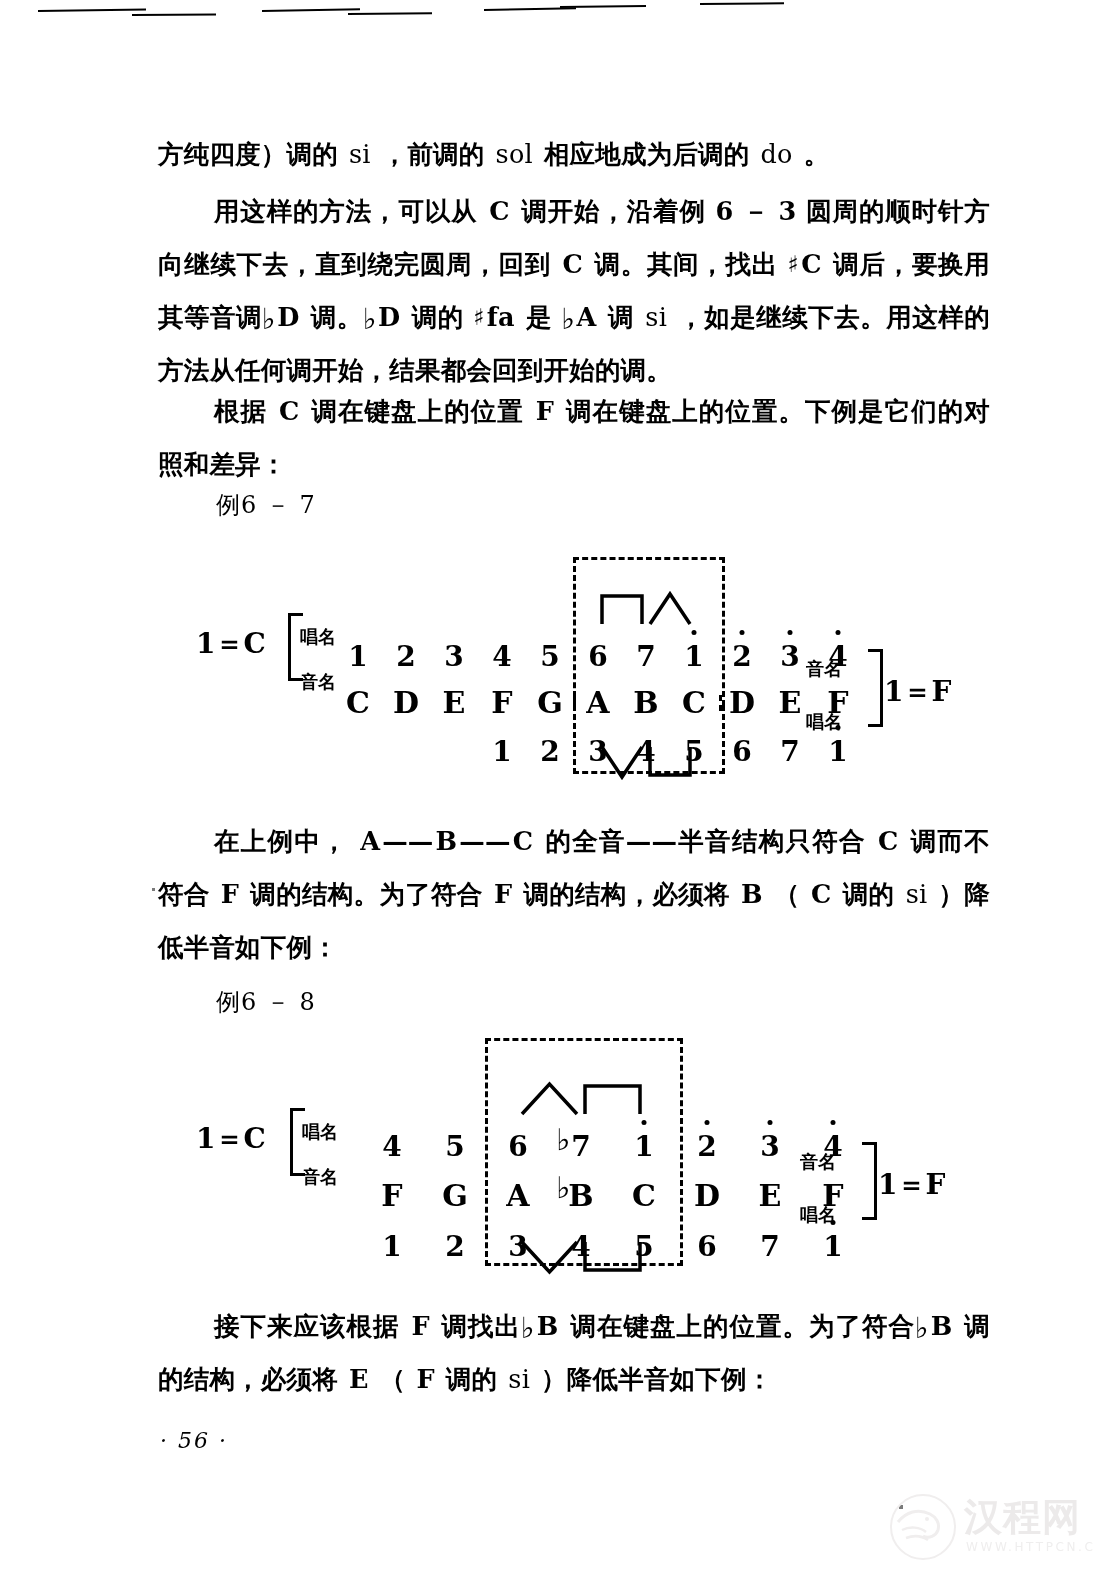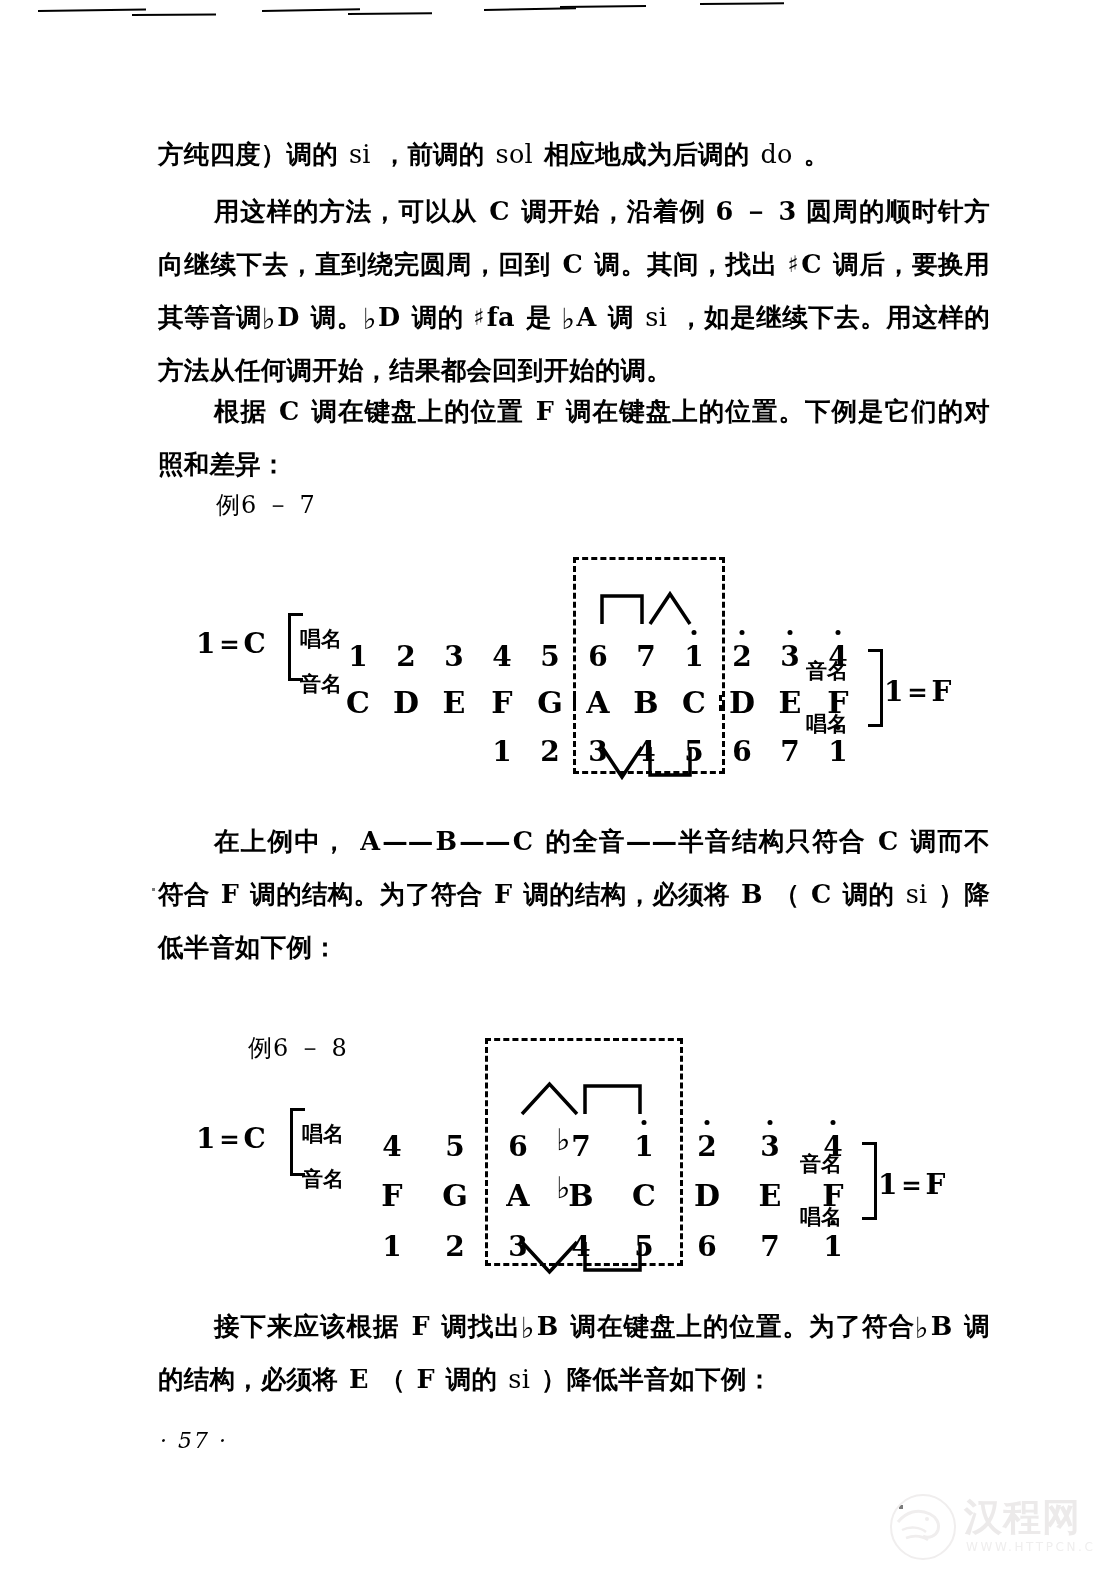--- a/index.html
+++ b/index.html
@@ -113,21 +113,21 @@
   .brace-left {
     border-right: none;
     width: 12px;
   }
   .brace-right {
     border-left: none;
     width: 12px;
   }
   .fig-rowlabel {
     position: absolute;
-    font-size: 21px;
+    font-size: 18px;
     font-weight: 700;
     white-space: nowrap;
     font-family: "DejaVu Serif", "Liberation Serif", serif;
   }
   .cell {
     position: absolute;
     font-size: 28px;
     font-weight: 700;
     text-align: center;
     white-space: nowrap;
@@ -303,21 +303,21 @@
         <path d="M650 79 L670 49 L690 79" fill="none" stroke="#000" stroke-width="3.5" stroke-linecap="butt"></path>
         <path d="M602 202 L622 232 L642 202" fill="none" stroke="#000" stroke-width="3.5" stroke-linecap="butt"></path>
         <path d="M650 202 L650 230 L690 230 L690 202" fill="none" stroke="#000" stroke-width="3.5" stroke-linecap="butt"></path>
       </svg>
     </div>
 
   <div class="textblock" style="top:815px;">
     <p class="para indent" id="para-4"><span>在上例中， </span><span class="latin">A</span><span>——</span><span class="latin">B</span><span>——</span><span class="latin">C</span><span> 的全音——半音结构只符合 </span><span class="latin">C</span><span> 调而不符合 </span><span class="latin">F</span><span> 调的结构。为了符合 </span><span class="latin">F</span><span> 调的结构，必须将 </span><span class="latin">B</span><span> （ </span><span class="latin">C</span><span> 调的 </span><span class="latin-lc">si</span><span> ）降低半音如下例：</span></p>
   </div>
 
-  <div class="ex-label" style="left:216px; top:1032px;margin-left:32px;">例6 － 8</div>
+  <div class="ex-label" style="left:216px; top:986px;">例6 － 8</div>
 
   <div class="figure" id="figure-1" style="left:0px; top:1020px; width:1094px; height:260px;">
       <div class="fig-key" style="left: 196px; top: 100px;">1＝C</div>
       <div class="fig-key" style="left: 878px; top: 146px;">1＝F</div>
       <div class="fig-brace brace-left" style="left: 290px; top: 88px; height: 62px;"></div>
       <div class="fig-brace brace-right" style="left: 862px; top: 122px; height: 72px;"></div>
       <div class="fig-rowlabel" style="left: 302px; top: 100px;">唱名</div>
       <div class="fig-rowlabel" style="left: 302px; top: 145px;">音名</div>
       <div class="fig-rowlabel" style="left: 800px; top: 130px;">音名</div>
       <div class="fig-rowlabel" style="left: 800px; top: 183px;">唱名</div>
@@ -358,21 +358,21 @@
         <path d="M585 94 L585 66 L640 66 L640 94" fill="none" stroke="#000" stroke-width="3.5" stroke-linecap="butt"></path>
         <path d="M522 222 L549.5 252 L577 222" fill="none" stroke="#000" stroke-width="3.5" stroke-linecap="butt"></path>
         <path d="M585 222 L585 250 L640 250 L640 222" fill="none" stroke="#000" stroke-width="3.5" stroke-linecap="butt"></path>
       </svg>
     </div>
 
   <div class="textblock" style="top:1300px;">
     <p class="para indent" id="para-5"><span>接下来应该根据 </span><span class="latin">F</span><span> 调找出</span><span class="acc">♭</span><span class="latin">B</span><span> 调在键盘上的位置。为了符合</span><span class="acc">♭</span><span class="latin">B</span><span> 调的结构，必须将 </span><span class="latin">E</span><span> （ </span><span class="latin">F</span><span> 调的 </span><span class="latin-lc">si</span><span> ）降低半音如下例：</span></p>
   </div>
 
-  <div class="page-number" style="left:160px; top:1428px;">· 57 ·</div>
+  <div class="page-number" style="left:160px; top:1428px;">· 56 ·</div>
 
   <div class="speck" style="left:152px; top:888px; width:3px; height:3px;"></div>
   <div class="speck" style="left:899px; top:1505px; width:4px; height:4px;"></div>
 
   <div class="watermark">
     <div class="wm-circle"></div>
     <svg class="wm-bird" viewBox="0 0 60 58">
       <path d="M6 26 C14 16, 26 12, 38 18 C44 21, 48 27, 46 34 C44 40, 37 43, 31 40" fill="none" stroke="#f0eeee" stroke-width="3"></path>
       <path d="M10 34 C18 30, 28 31, 34 36" fill="none" stroke="#f0eeee" stroke-width="2.5"></path>
       <path d="M14 42 C22 39, 30 40, 36 44" fill="none" stroke="#f0eeee" stroke-width="2.5"></path>

